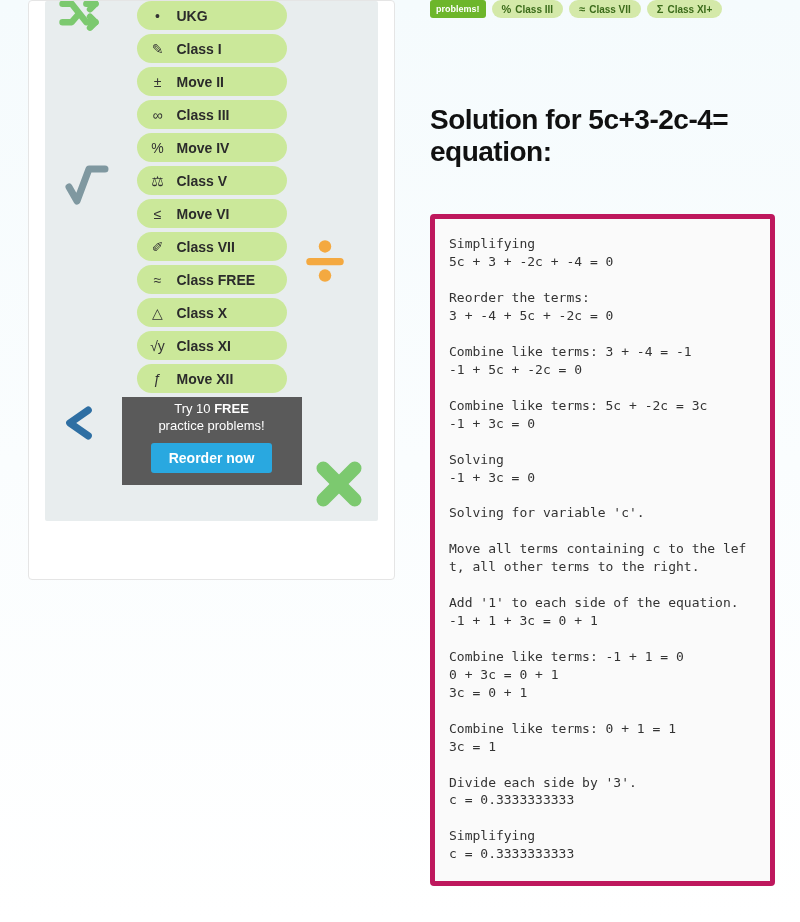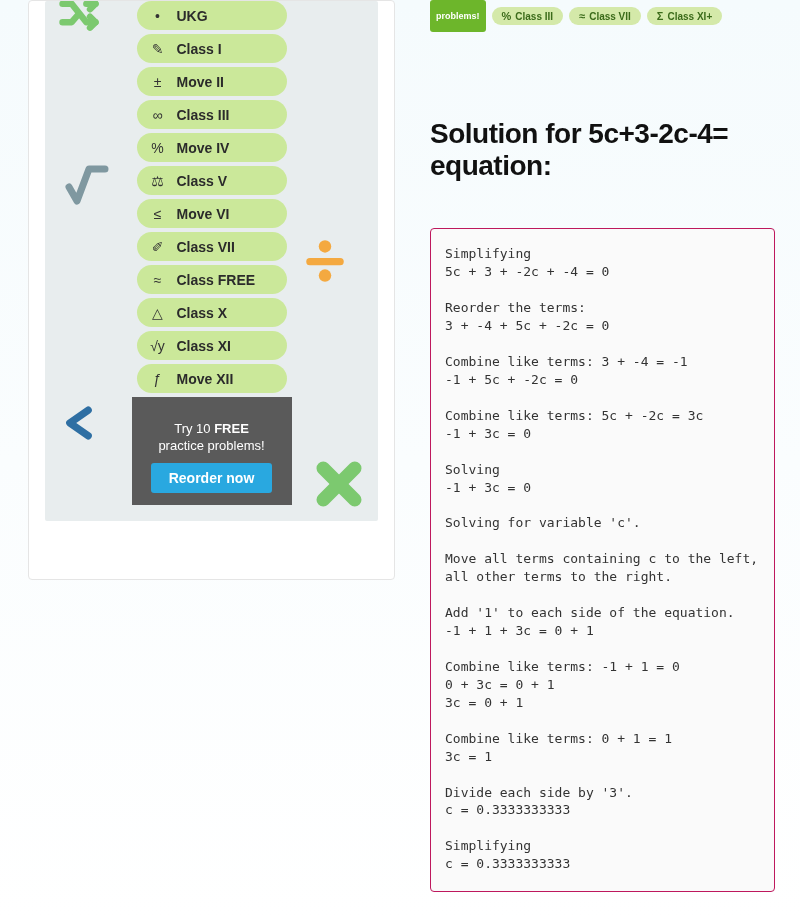--- a/index.html
+++ b/index.html
@@ -70,24 +70,24 @@
     justify-content: center;
     color: #333;
     font-family: "Segoe UI Symbol", Arial, sans-serif;
     font-weight: 400;
   }
 
   .cta-bar {
     position: relative;
     z-index: 2;
     margin-top: 4px;
-    width: 160px;
+    width: 180px;
     background: #5a5a5a;
     text-align: center;
-    padding: 24px 6px 12px;
+    padding: 4px 6px 12px;
   }
   .cta-text { color: #fff; font-size: 13px; line-height: 1.3; }
   .cta-text strong { font-weight: 700; }
   .cta-btn {
     margin-top: 8px;
     display: inline-block;
     background: #29a8e0;
     color: #fff;
     font-weight: 700;
     font-size: 14px;
@@ -107,21 +107,21 @@
     display: flex;
     gap: 6px;
     align-items: center;
   }
   .tag-green-solid {
     background: #6db62b;
     color: #fff;
     font-size: 9px;
     font-weight: 700;
     padding: 0 6px;
-    height: 32px;
+    height: 18px;
     line-height: 10px;
     border-radius: 3px;
     display: flex;
     align-items: center;
   }
   .tag-outline {
     background: #d4e9a9;
     color: #3b6b1a;
     font-size: 10px;
     font-weight: 700;
@@ -139,21 +139,21 @@
     margin-top: 86px;
     font-size: 28px;
     font-weight: 700;
     color: #111;
     line-height: 1.15;
     letter-spacing: -0.5px;
   }
 
   .solution-box {
     margin-top: 46px;
-    border: 1px solid #be185d;
+    border: 5px solid #be185d;
     border-radius: 4px;
     background: #fafafa;
     padding: 16px 14px 18px;
   }
   .solution-pre {
     font-family: "Menlo", "Consolas", monospace;
     font-size: 13px;
     line-height: 1.38;
     color: #333;
     white-space: pre-wrap;

